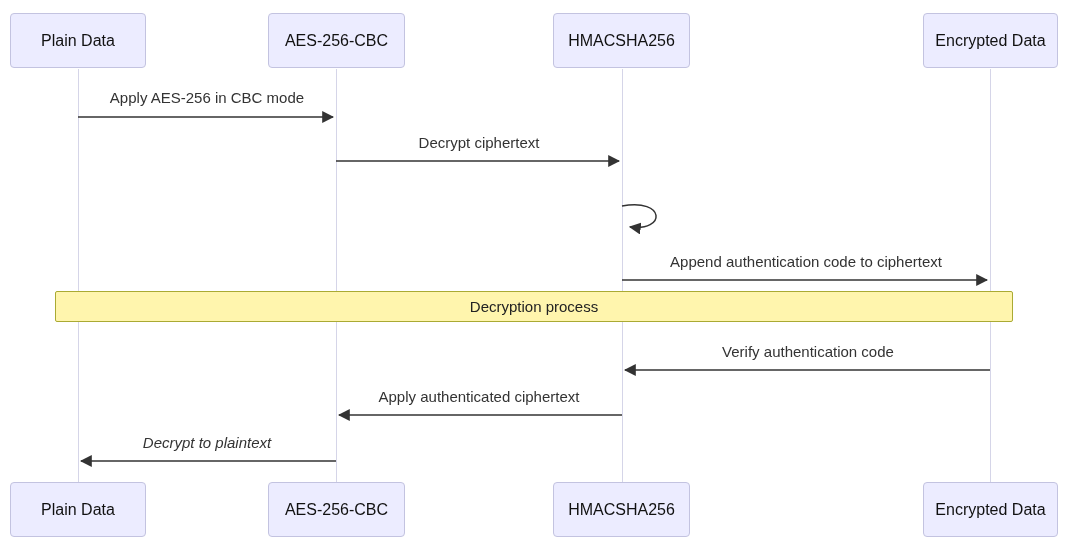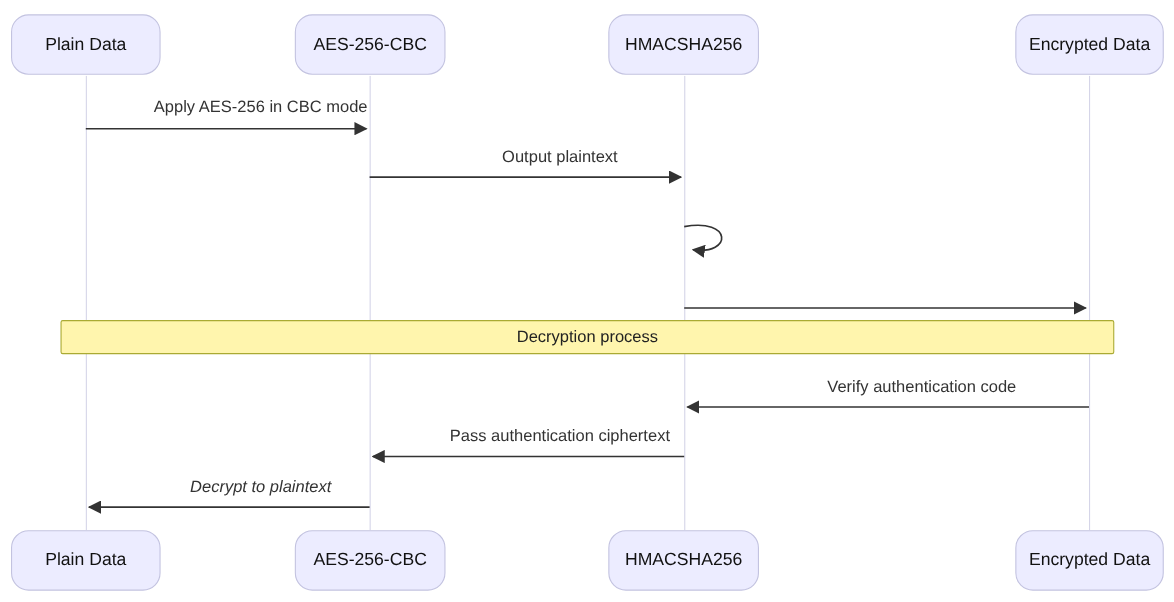--- a/index.html
+++ b/index.html
@@ -17,35 +17,34 @@
     top: 69px;
     height: 413px;
     background: #d5d5e8;
   }
   .actor-box {
     position: absolute;
     width: 137px;
     height: 55px;
     background: #ECECFF;
     border: 1px solid #c3c3e0;
-    border-radius: 16px;
+    border-radius: 4px;
     display: flex;
     align-items: center;
     justify-content: center;
     font-size: 16px;
     color: #111111;
     box-sizing: border-box;
   }
   .msg-label {
     position: absolute;
     transform: translateX(-50%);
     font-size: 15px;
     color: #333333;
     white-space: nowrap;
-    margin-left: 30px;
   }
   .note-band {
     position: absolute;
     left: 55px;
     top: 291px;
     width: 958px;
     height: 31px;
     background: #FFF5AD;
     border: 1px solid #AAAA33;
     border-radius: 2px;
@@ -108,18 +107,19 @@
     <line x1="78" y1="117" x2="333" y2="117" stroke="#333333" stroke-width="1.5" marker-end="url(#arrowhead)"></line>
     <line x1="336" y1="161" x2="619" y2="161" stroke="#333333" stroke-width="1.5" marker-end="url(#arrowhead)"></line>
     <path d="M 622 206 C 666 198, 666 232, 630 227" fill="none" stroke="#333333" stroke-width="1.5" marker-end="url(#arrowhead)"></path>
     <line x1="622" y1="280" x2="987" y2="280" stroke="#333333" stroke-width="1.5" marker-end="url(#arrowhead)"></line>
     <line x1="990" y1="370" x2="625" y2="370" stroke="#333333" stroke-width="1.5" marker-end="url(#arrowhead)"></line>
     <line x1="622" y1="415" x2="339" y2="415" stroke="#333333" stroke-width="1.5" marker-end="url(#arrowhead)"></line>
     <line x1="336" y1="461" x2="81" y2="461" stroke="#333333" stroke-width="1.5" marker-end="url(#arrowhead)"></line>
   </svg>
 
   <div class="msg-label" style="left:207px; top:89px;">Apply AES-256 in CBC mode</div>
-  <div class="msg-label" style="left:479px; top:134px;">Output plaintext</div>
+  <div class="msg-label" style="left:479px; top:134px;">Decrypt ciphertext</div>
+  <div class="msg-label" style="left:806px; top:253px;">Append authentication code to ciphertext</div>
   <div class="msg-label" style="left:808px; top:343px;">Verify authentication code</div>
-  <div class="msg-label" style="left:479px; top:388px;">Pass authentication ciphertext</div>
+  <div class="msg-label" style="left:479px; top:388px;">Apply authenticated ciphertext</div>
   <div class="msg-label" style="left:207px; top:434px;font-style:italic;">Decrypt to plaintext</div>
 
 </div>
 
 </body></html>

